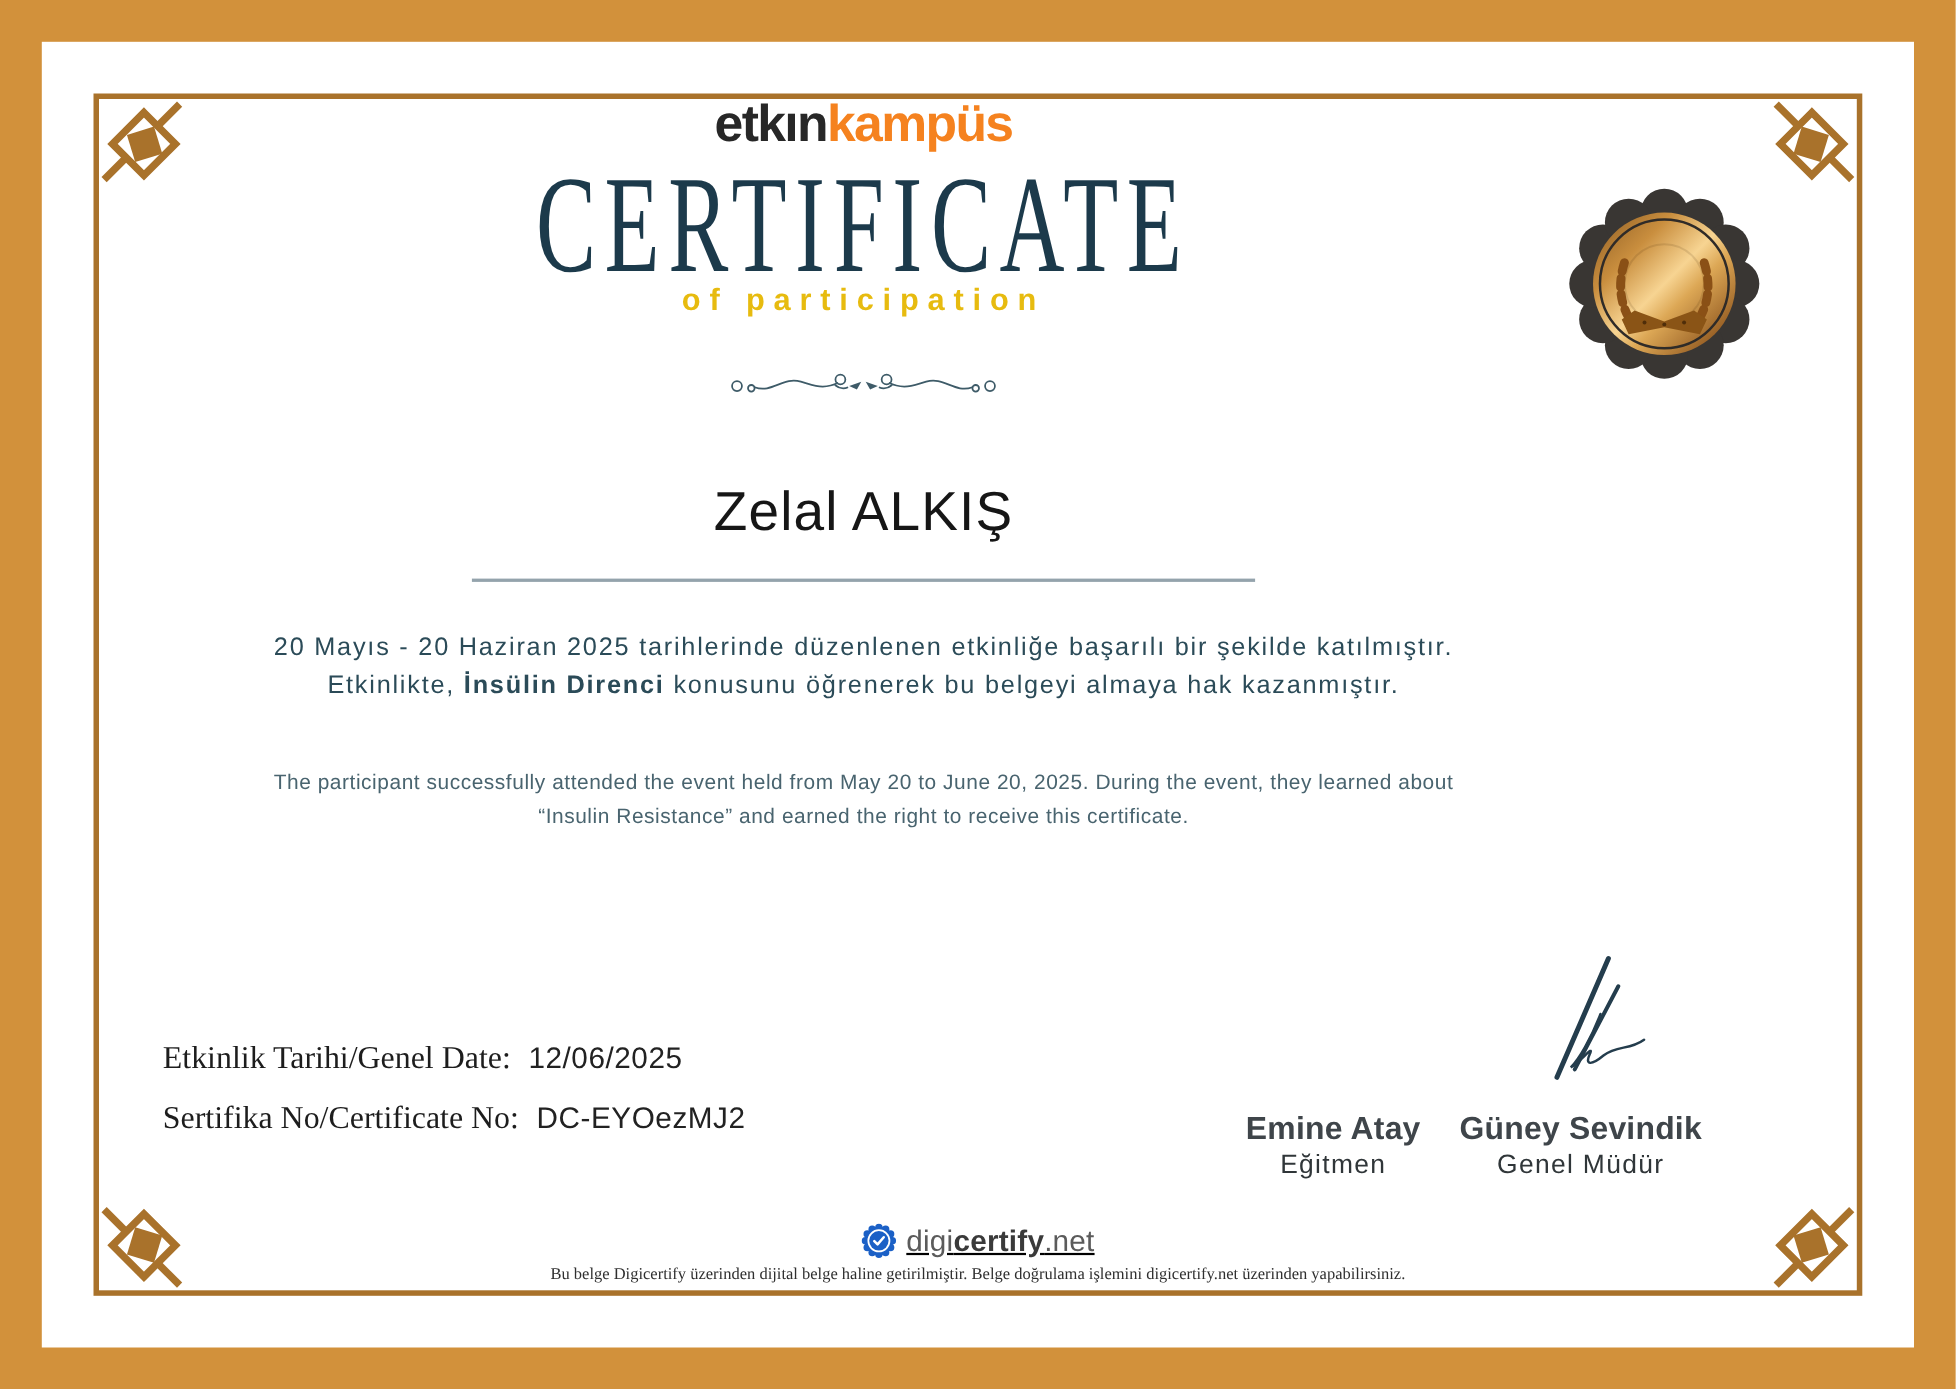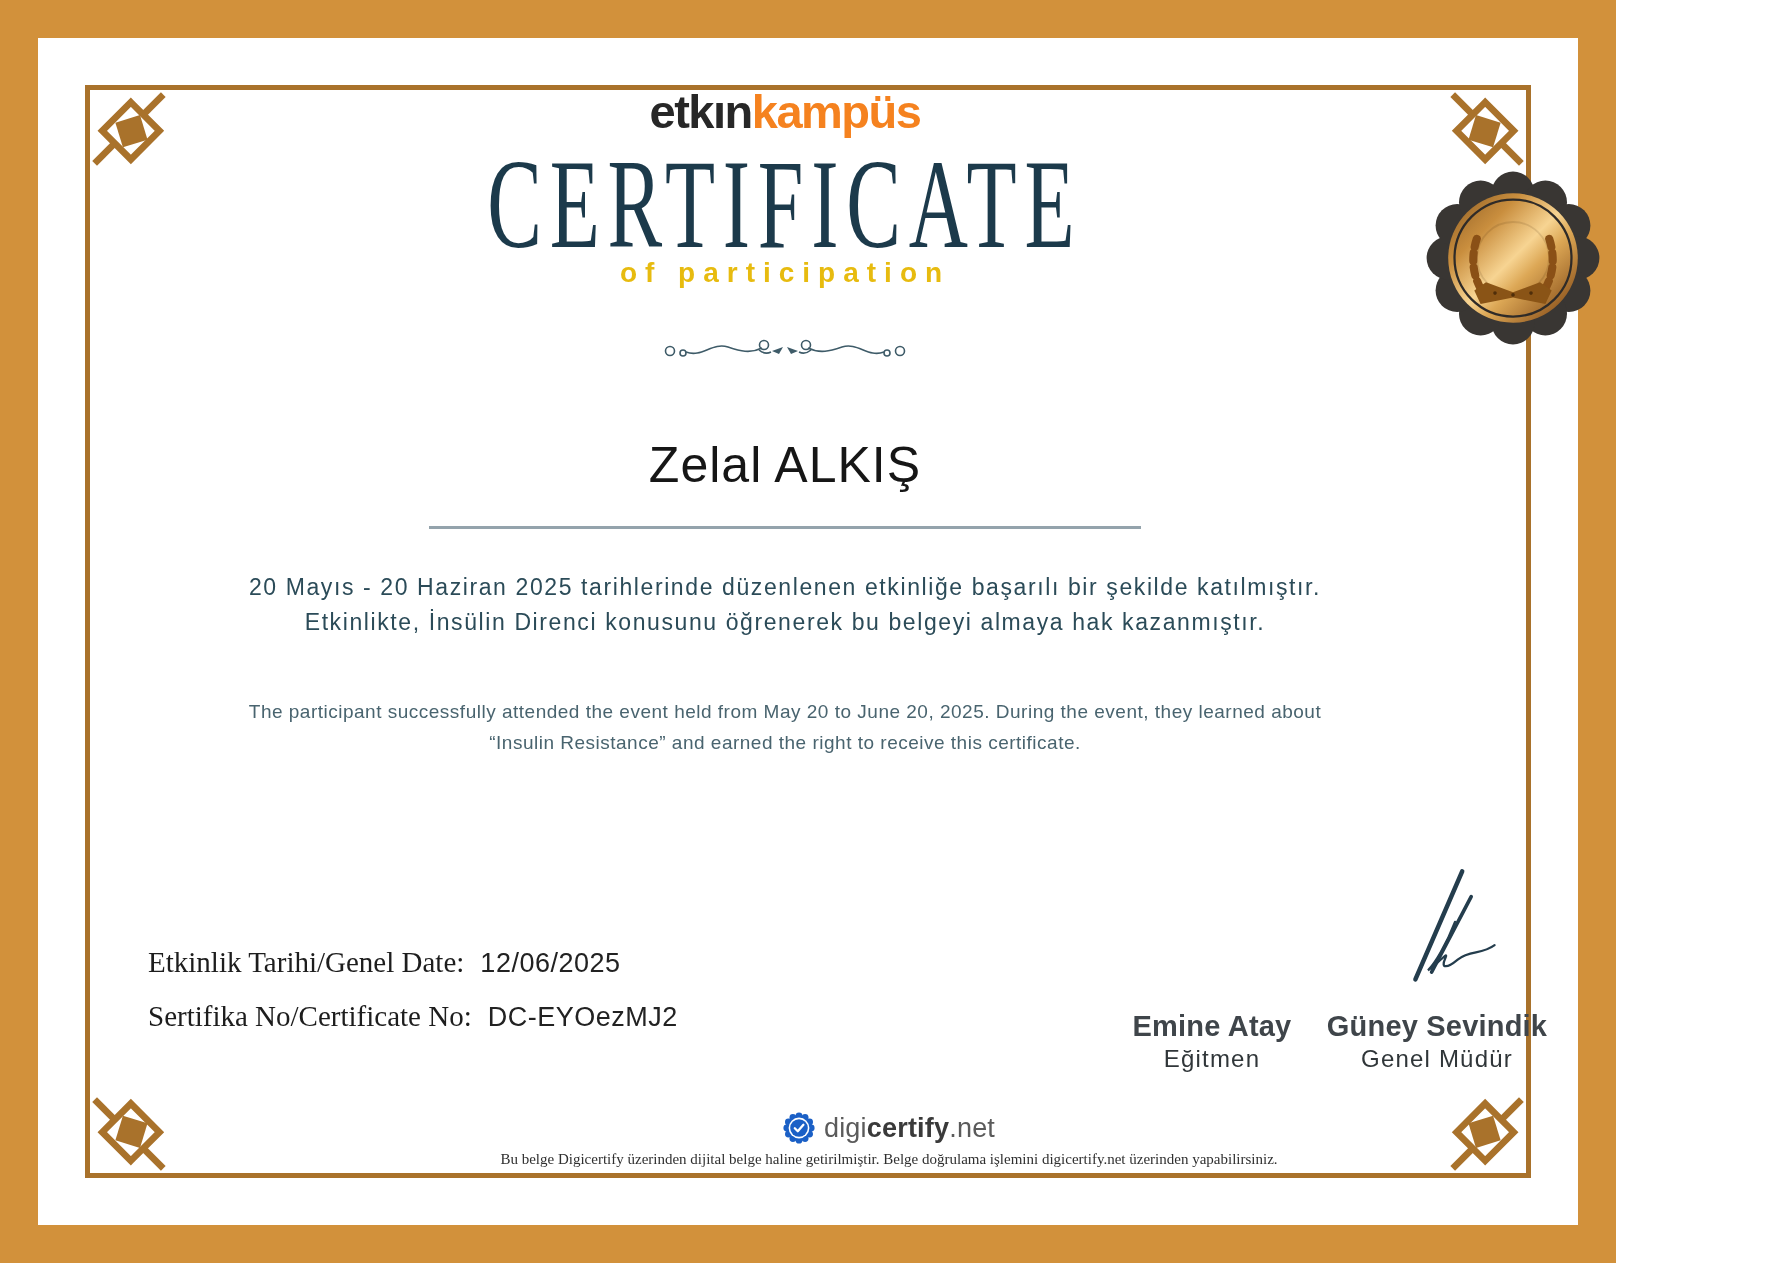--- a/index.html
+++ b/index.html
@@ -1,17 +1,17 @@
 <!DOCTYPE html>
 <html><head>
 <meta charset="utf-8">
 <style>
   * { margin:0; padding:0; box-sizing:border-box; }
   body { font-family:"Liberation Sans", sans-serif; }
-  .page { position:relative; width:1616px; height:1263px; background:#D2913B; overflow:hidden; }
+  .page { position:relative; width:1778px; height:1263px; background:#D2913B; overflow:hidden; }
   .paper { position:absolute; inset:38px; background:#ffffff; }
   .frame { position:absolute; left:85px; top:85px; right:85px; bottom:85px; border:5px solid #A9722B; }
   .corner { position:absolute; width:82px; height:82px; }
   .corner.tl { left:87px; top:87px; }
   .corner.tr { right:87px; top:87px; transform:scaleX(-1); }
   .corner.bl { left:87px; bottom:87px; transform:scaleY(-1); }
   .corner.br { right:87px; bottom:87px; transform:scale(-1,-1); }
 
   .col { position:absolute; left:90px; width:1390px; text-align:center; }
 
@@ -26,41 +26,41 @@
 
   .flourish { top:334px; }
 
   .event-title { top:360px; color:#0c0c0c; }
   .event-title .inner { display:inline-block; font-size:50px; font-weight:800; letter-spacing:-0.5px; transform:scaleX(0.84); white-space:nowrap; line-height:1; }
 
   .name { top:438px; color:#161616; font-size:50px; font-weight:400; letter-spacing:1px; line-height:1.1; }
   .name-line { position:absolute; left:429px; top:526px; width:712px; height:3px; background:#94A3AC; }
 
   .tr-text { top:570px; color:#2B4B58; font-size:23px; letter-spacing:1.6px; line-height:35px; }
-  .tr-text b { font-weight:400; }
+  .tr-text b { font-weight:700; }
 
   .en-text { top:696px; color:#49646F; font-size:19px; letter-spacing:0.5px; line-height:31px; }
 
   .medal { position:absolute; left:1423px; top:168px; }
 
   .detail-row { position:absolute; left:148px; display:flex; align-items:baseline; gap:16px; white-space:nowrap; }
   .detail-row .lbl { font-family:"Liberation Serif", serif; font-size:29px; color:#1d1d1d; }
   .detail-row .val { font-size:27px; color:#222; letter-spacing:0.5px; }
   .row-date { top:946px; }
   .row-cert { top:1000px; }
 
   .sig { position:absolute; text-align:center; }
   .sig .sig-name { font-size:29px; font-weight:700; color:#3F454A; letter-spacing:0.2px; }
   .sig .sig-role { margin-top:2px; font-size:24px; color:#303639; letter-spacing:1.2px; }
   .sig1 { left:1112px; top:1010px; width:200px; }
   .sig2 { left:1322px; top:1010px; width:230px; }
   .scribble { position:absolute; left:1392px; top:866px; }
 
   .digicertify { position:absolute; left:0; top:1112px; width:1778px; display:flex; align-items:center; justify-content:center; gap:9px; }
-  .digicertify .brand { font-size:27px; letter-spacing:0.2px; }
+  .digicertify .brand { font-size:27px; letter-spacing:0.2px;text-decoration:underline; }
   .digicertify .b-light { color:#5b5b5b; }
   .digicertify .b-bold { color:#3a3a3a; font-weight:700; }
 
   .fineprint { position:absolute; left:0; top:1150px; width:1778px; text-align:center; font-family:"Liberation Serif", serif; font-size:15px; color:#2f2f2f; line-height:19px; }
 </style>
 </head>
 <body>
 
 <div class="page">
   <div class="paper"></div>

